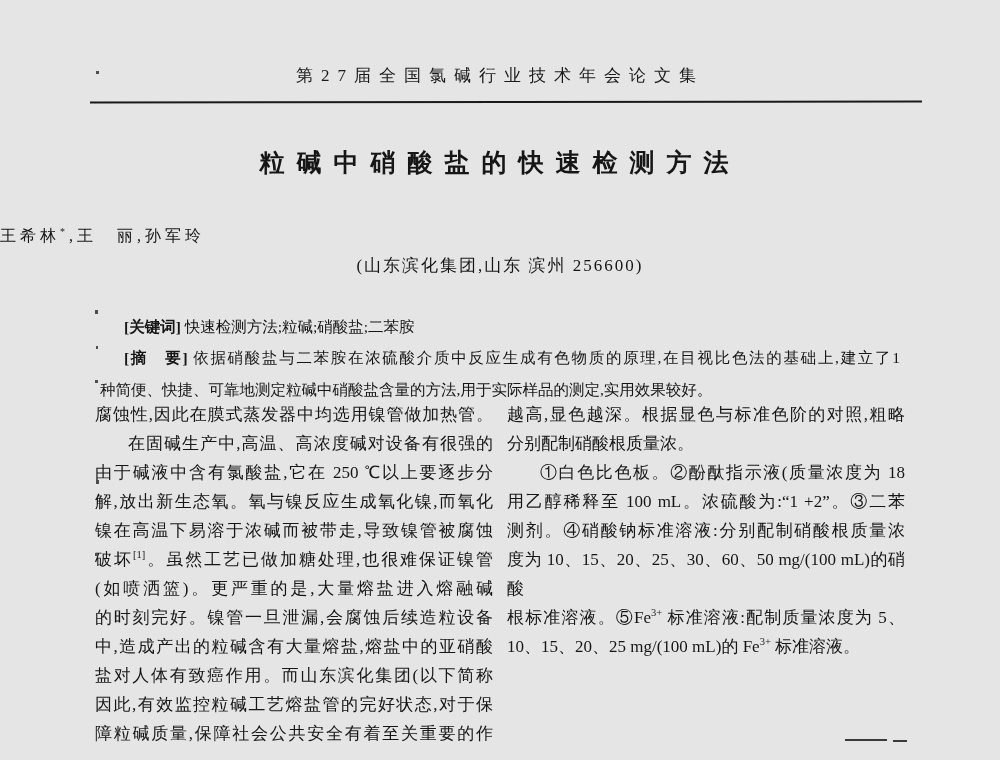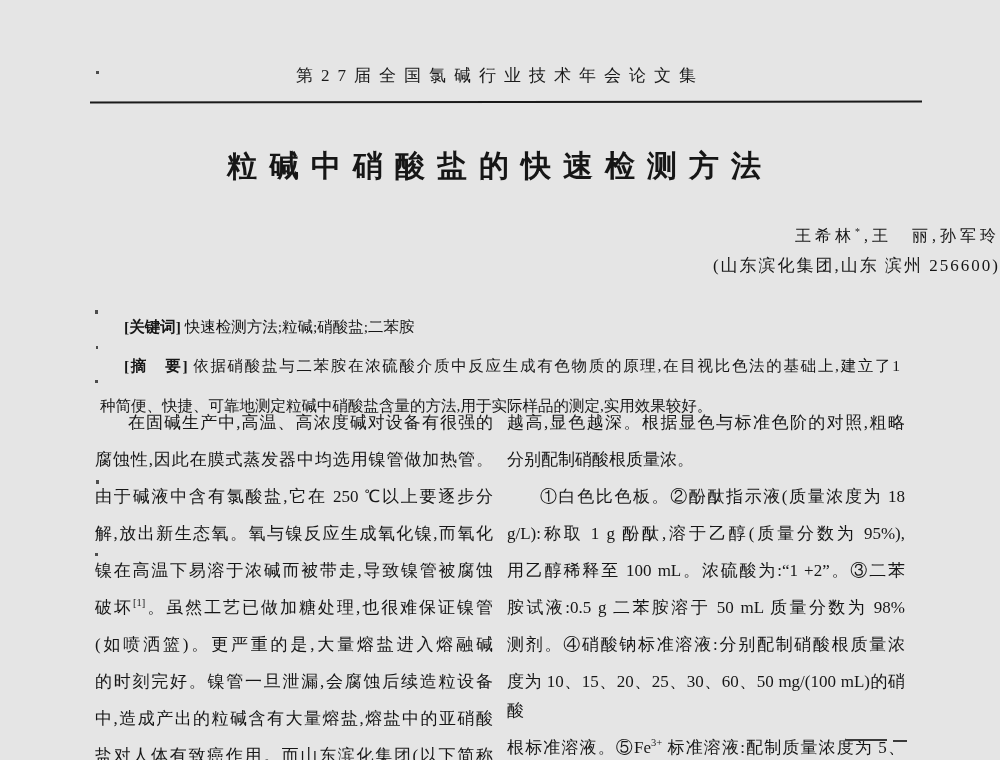--- a/index.html
+++ b/index.html
@@ -24,55 +24,55 @@
     position: absolute;
     top: 101px; left: 90px;
     width: 832px; height: 2px;
     background: #1a1a1a;
     transform: rotate(-0.08deg);
   }
   .paper-title {
     position: absolute;
     top: 146px; left: 0; width: 100%;
     text-align: center;
-    font-size: 30px;
+    font-size: 25px;
     font-weight: bold;
     letter-spacing: 12px;
   }
   .authors {
     position: absolute;
     top: 226px; left: 0; width: 100%;
-    text-align: right;
+    text-align: left;
     font-size: 16px;
     letter-spacing: 4px;
   }
   .affiliation {
     position: absolute;
     top: 254px; left: 0; width: 100%;
-    text-align: right;
+    text-align: center;
     font-size: 17px;
     letter-spacing: 2px;
   }
   .front-matter {
     position: absolute;
     top: 296px; left: 100px;
     width: 800px;
     font-size: 15.5px;
   }
   .kw-line { line-height: 30px; padding-left: 24px; margin-top: 16px; }
   .front-matter .line { line-height: 31.5px; }
   .body-cols {
     position: absolute;
     top: 400px; left: 95px;
     width: 810px;
     display: flex;
     justify-content: space-between;
   }
   .col { width: 398px; font-size: 17px; }
-  .line { line-height: 29px; margin-top: 8px; }
+  .line { line-height: 29px; }
   .line.j { text-align: justify; text-align-last: justify; }
   .line.b { font-weight: bold; font-size: 17.5px; }
   .line.ind { text-indent: 33px; }
   .front-matter .line.ind { text-indent: 24px; }
   sup { font-size: 0.62em; vertical-align: super; line-height: 0; }
   b { font-weight: bold; }
   .artifact { position: absolute; background: #3a3a3a; }
   .a-dash1 { left: 845px; top: 739px; width: 42px; height: 2px; }
   .a-dash2 { left: 893px; top: 740px; width: 14px; height: 2px; }
   .speck { position: absolute; background: #4d4d4d; }
@@ -101,40 +101,38 @@
   <div class="front-matter">
     <div class="kw-line"><b>[关键词]</b> 快速检测方法;粒碱;硝酸盐;二苯胺</div>
     <div>
         <div class="line j ind"><b>[摘　要]</b> 依据硝酸盐与二苯胺在浓硫酸介质中反应生成有色物质的原理,在目视比色法的基础上,建立了1</div>
         <div class="line">种简便、快捷、可靠地测定粒碱中硝酸盐含量的方法,用于实际样品的测定,实用效果较好。</div>
       </div>
   </div>
 
   <div class="body-cols">
     <div class="col">
+        <div class="line j">腐蚀性,因此在膜式蒸发器中均选用镍管做加热管。</div>
         <div class="line j ind">在固碱生产中,高温、高浓度碱对设备有很强的</div>
-        <div class="line j">腐蚀性,因此在膜式蒸发器中均选用镍管做加热管。</div>
         <div class="line j">由于碱液中含有氯酸盐,它在 250 ℃以上要逐步分</div>
         <div class="line j">解,放出新生态氧。氧与镍反应生成氧化镍,而氧化</div>
         <div class="line j">镍在高温下易溶于浓碱而被带走,导致镍管被腐蚀</div>
         <div class="line j">破坏<sup>[1]</sup>。虽然工艺已做加糖处理,也很难保证镍管</div>
         <div class="line j">(如喷洒篮)。更严重的是,大量熔盐进入熔融碱</div>
         <div class="line j">的时刻完好。镍管一旦泄漏,会腐蚀后续造粒设备</div>
         <div class="line j">中,造成产出的粒碱含有大量熔盐,熔盐中的亚硝酸</div>
         <div class="line j">盐对人体有致癌作用。而山东滨化集团(以下简称</div>
         <div class="line j">因此,有效监控粒碱工艺熔盐管的完好状态,对于保</div>
         <div class="line j">障粒碱质量,保障社会公共安全有着至关重要的作</div>
       </div>
     <div class="col">
         <div class="line j">越高,显色越深。根据显色与标准色阶的对照,粗略</div>
         <div class="line">分别配制硝酸根质量浓。</div>
         <div class="line j ind">①白色比色板。②酚酞指示液(质量浓度为 18</div>
-        <div class="line j">g/L):称取 1 g 酚酞,溶于乙醇(质量分数为 95%),</div>
         <div class="line j">用乙醇稀释至 100 mL。浓硫酸为:“1 +2”。③二苯</div>
-        <div class="line j">胺试液:0.5 g 二苯胺溶于 50 mL 质量分数为 98%</div>
         <div class="line j">测剂。④硝酸钠标准溶液:分别配制硝酸根质量浓</div>
         <div class="line j">度为 10、15、20、25、30、60、50 mg/(100 mL)的硝酸</div>
         <div class="line j">根标准溶液。⑤Fe<sup>3+</sup> 标准溶液:配制质量浓度为 5、</div>
         <div class="line">10、15、20、25 mg/(100 mL)的 Fe<sup>3+</sup> 标准溶液。</div>
       </div>
   </div>
 
   <div class="artifact a-dash1"></div>
   <div class="artifact a-dash2"></div>
   <div class="speck s1"></div>

